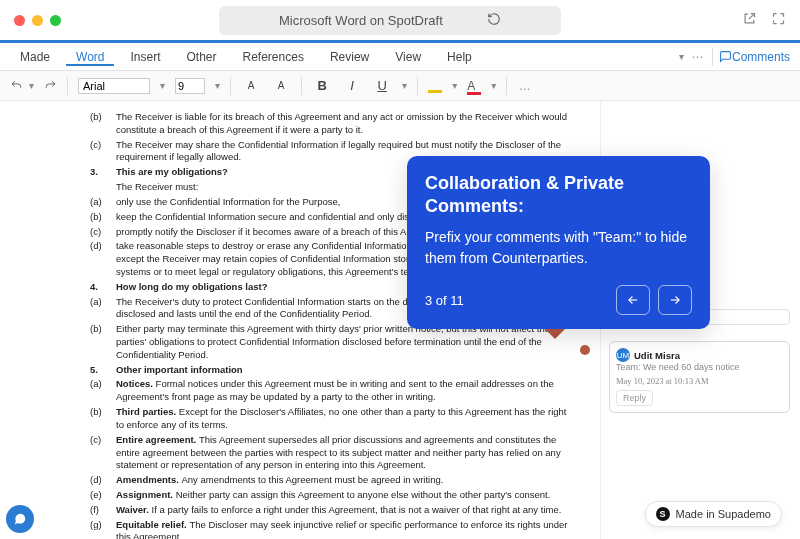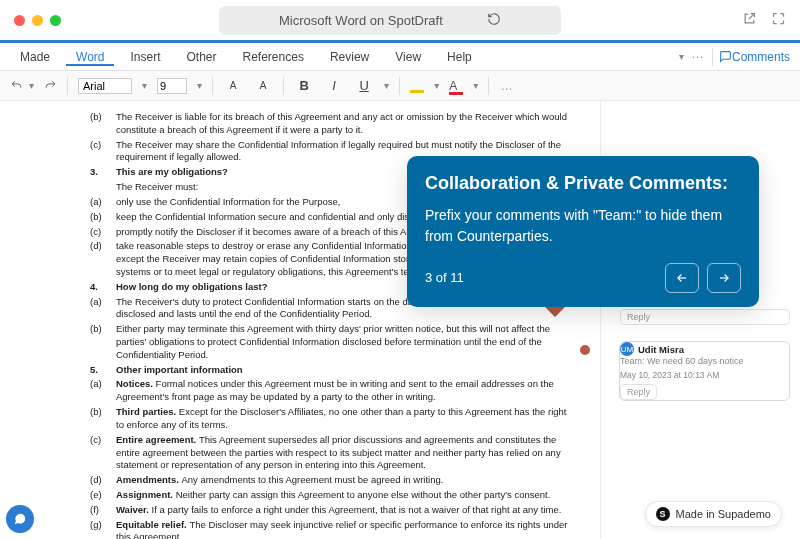--- a/index.html
+++ b/index.html
@@ -16,50 +16,50 @@
   .reload-icn { width: 14px; height: 14px; }
   .bluebar { height: 3px; background: #2b7cd3; }
   .menubar { height: 28px; display: flex; align-items: center; padding: 0 10px; font-size: 12px; gap: 6px; border-bottom: 1px solid #e2e2e2; position: relative; }
   .menubar .mi { padding: 2px 10px; color: #444; cursor: pointer; }
   .menubar .mi.active { color: #2b7cd3; border-bottom: 2px solid #2b7cd3; padding-bottom: 0; }
   .menubar .right { margin-left: auto; display: flex; align-items: center; gap: 6px; }
   .comments-btn { display: flex; align-items: center; color: #2b7cd3; font-size: 12px; }
   .toolbar { height: 30px; display: flex; align-items: center; padding: 0 10px; gap: 10px; border-bottom: 1px solid #e7e7e7; background: #fafafa; font-size: 12px; color: #555; }
   .tb-group { display: flex; align-items: center; gap: 6px; }
   .sep { width: 1px; height: 18px; background: #ddd; }
-  .fontname { border: 1px solid #ccc; background: #fff; font-size: 11px; padding: 1px 4px; width: 54px; }
+  .fontname { border: 1px solid #ccc; background: #fff; font-size: 11px; padding: 1px 4px; width: 72px; }
   .fontsize { border: 1px solid #ccc; background: #fff; font-size: 11px; padding: 1px 2px; width: 30px; }
   .tb-btn { width: 20px; text-align: center; font-size: 13px; color: #444; }
   .tb-btn.bold { font-weight: 700; }
   .tb-btn.italic { font-style: italic; }
   .tb-btn.underline { text-decoration: underline; }
   .tb-btn.super { font-size: 10px; vertical-align: super; }
   .tb-btn.sub { font-size: 10px; vertical-align: sub; }
   .swatch { width: 14px; height: 14px; border-bottom: 3px solid #e7c200; display: inline-block; }
   .swatch-a { width: 14px; height: 14px; display:inline-block; font-size:12px; position:relative; }
   .swatch-a::after { content:''; position:absolute; left:0; right:0; bottom:-2px; height:3px; background:#d23; }
   .content { display: flex; height: calc(539px - 40px - 3px - 28px - 30px); position: relative; }
   .doc { flex: 1 1 auto; padding: 8px 30px 10px 90px; overflow: hidden; font-size: 9.5px; color: #222; line-height: 1.35; }
   .doc-row { display: flex; margin: 2px 0; }
   .doc-row .lbl { width: 26px; flex-shrink:0; }
   .doc-row .txt { flex: 1; }
   .doc .hd { font-weight: 700; }
   .doc .bhd { font-weight: 700; }
   .comments-pane { width: 200px; flex-shrink: 0; border-left: 1px solid #eee; padding: 0 10px 0 8px; position: relative; }
-  .comment-card { border: 1px solid #d8d8d8; border-radius: 6px; background: #fff; font-size: 9px; margin-top: 240px; position: relative; margin-left: 10px; }
+  .comment-card { border: 1px solid #d8d8d8; border-radius: 6px; background: #fff; padding: 6px; font-size: 9px; margin-top: 240px; position: relative; }
   .comment-card .author { font-weight: 700; color: #222; font-size: 9.5px;}
-  .comment-card .meta { color: #888; font-size: 8.5px; margin: 2px 0 4px; }
+  .comment-card .meta { color: #888; font-size: 8.5px; margin: 2px 0 4px; font-family: Liberation Serif, serif; }
   .comment-card .txt { color: #888; font-size: 9px; margin-bottom:4px; }
   .reply-pill { border: 1px solid #e2e2e2; border-radius: 4px; padding: 2px 6px; color: #999; font-size: 9px; display: inline-block; }
   .avatar { width: 14px; height: 14px; border-radius: 50%; background: #2b7cd3; color:#fff; font-size:8px; display:inline-flex; align-items:center; justify-content:center; margin-right:4px; }
   .pink-dot { width: 10px; height:10px; border-radius:50%; background:#b55a44; position:absolute; left:-21px; top:244px; }
   .reply-ghost { position:absolute; top:208px; right:10px; width:170px; border:1px solid #e2e2e2; border-radius:4px; padding:2px 6px; color:#999; font-size:9px; }
   .sidebar-icons { position:absolute; left:5px; top:150px; display:flex; flex-direction:column; gap:6px; }
   .sidebar-icons svg { width:13px; height:13px; stroke:#bbb; }
-  .tooltip { position: absolute; left: 407px; top: 55px; width: 352px; background: #0369a1; color: #fff; border-radius: 10px; padding: 16px 18px 14px; box-shadow: 0 6px 24px rgba(0,0,0,.15); z-index: 20; }
+  .tooltip { position: absolute; left: 407px; top: 55px; width: 303px; background: #1d4ed8; color: #fff; border-radius: 10px; padding: 16px 18px 14px; box-shadow: 0 6px 24px rgba(0,0,0,.15); z-index: 20; }
   .tooltip h2 { font-size: 18px; font-weight: 600; margin-bottom: 10px; line-height:1.25; }
   .tooltip p { font-size: 14px; line-height: 1.5; margin-bottom: 16px; }
   .tooltip-foot { display:flex; align-items:center; justify-content:space-between; }
   .tooltip-foot .step { font-size: 13px; }
   .tooltip-foot .nav { display:flex; gap:8px; }
   .sq-btn { width:34px; height:30px; border:1px solid rgba(255,255,255,.6); border-radius:6px; display:flex; align-items:center; justify-content:center; }
   .sq-btn svg { width:14px; height:14px; stroke:#fff; }
   .tooltip::after { content:''; position:absolute; bottom:-10px; left:138px; width:0; height:0; border-left:10px solid transparent; border-right:10px solid transparent; border-top:10px solid #a84f3b; }
   .supademo { position:absolute; right:18px; bottom:12px; background:#fff; border:1px solid #e5e5e5; border-radius:20px; padding:5px 10px; font-size:11px; display:flex; align-items:center; gap:6px; box-shadow:0 2px 6px rgba(0,0,0,.08); }
   .supademo .s-icn { width:14px; height:14px; border-radius:50%; background:#111; color:#fff; font-size:9px; display:flex; align-items:center; justify-content:center; font-weight:700;}

